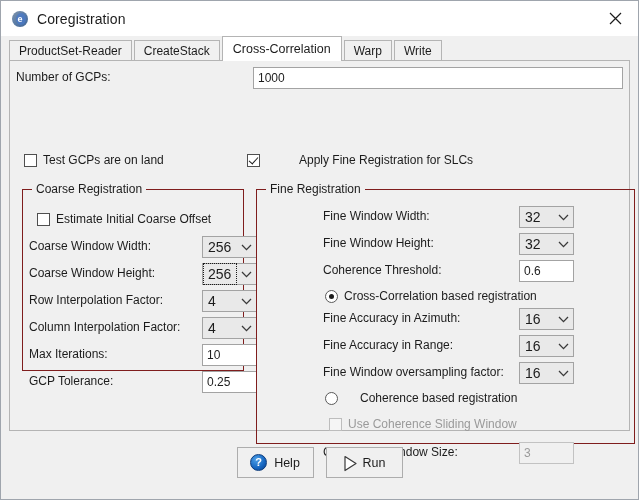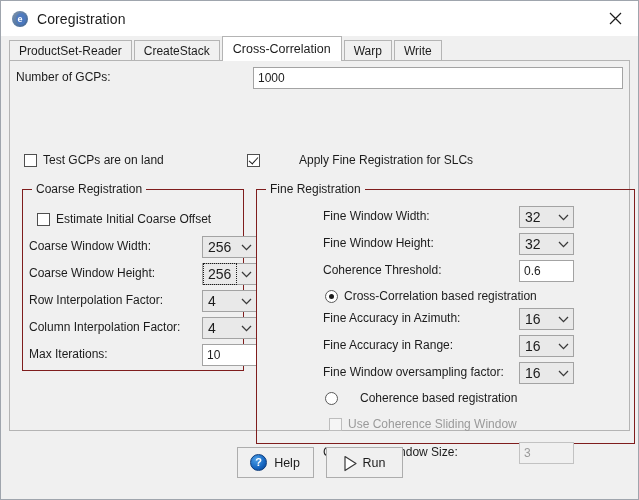--- a/index.html
+++ b/index.html
@@ -438,20 +438,24 @@
               </svg>
           </span>
         </div>
       </div>
 
       <div class="field-row" style="left:6px; top:154px; right:6px;">
         <div class="field-label" style="left:0;">Max Iterations:</div>
         <input class="textfield" type="text" style="position: absolute; left: 173px; width: 55px;" value="10">
       </div>
 
+      <div class="field-row" style="left:6px; top:181px; right:6px;">
+        <div class="field-label" style="left:0;">GCP Tolerance:</div>
+        <input class="textfield" type="text" style="position: absolute; left: 173px; width: 55px;" value="0.25">
+      </div>
     </div>
 
     <div class="groupbox" id="fine-group">
       <div class="legend">Fine Registration</div>
 
       <div class="field-row" style="left:0; top:16px; right:0;">
         <div class="field-label" style="left:66px;">Fine Window Width:</div>
         <div class="combo" style="left:262px; width:55px;">
           <span class="val">32</span>
           <span class="chev">

